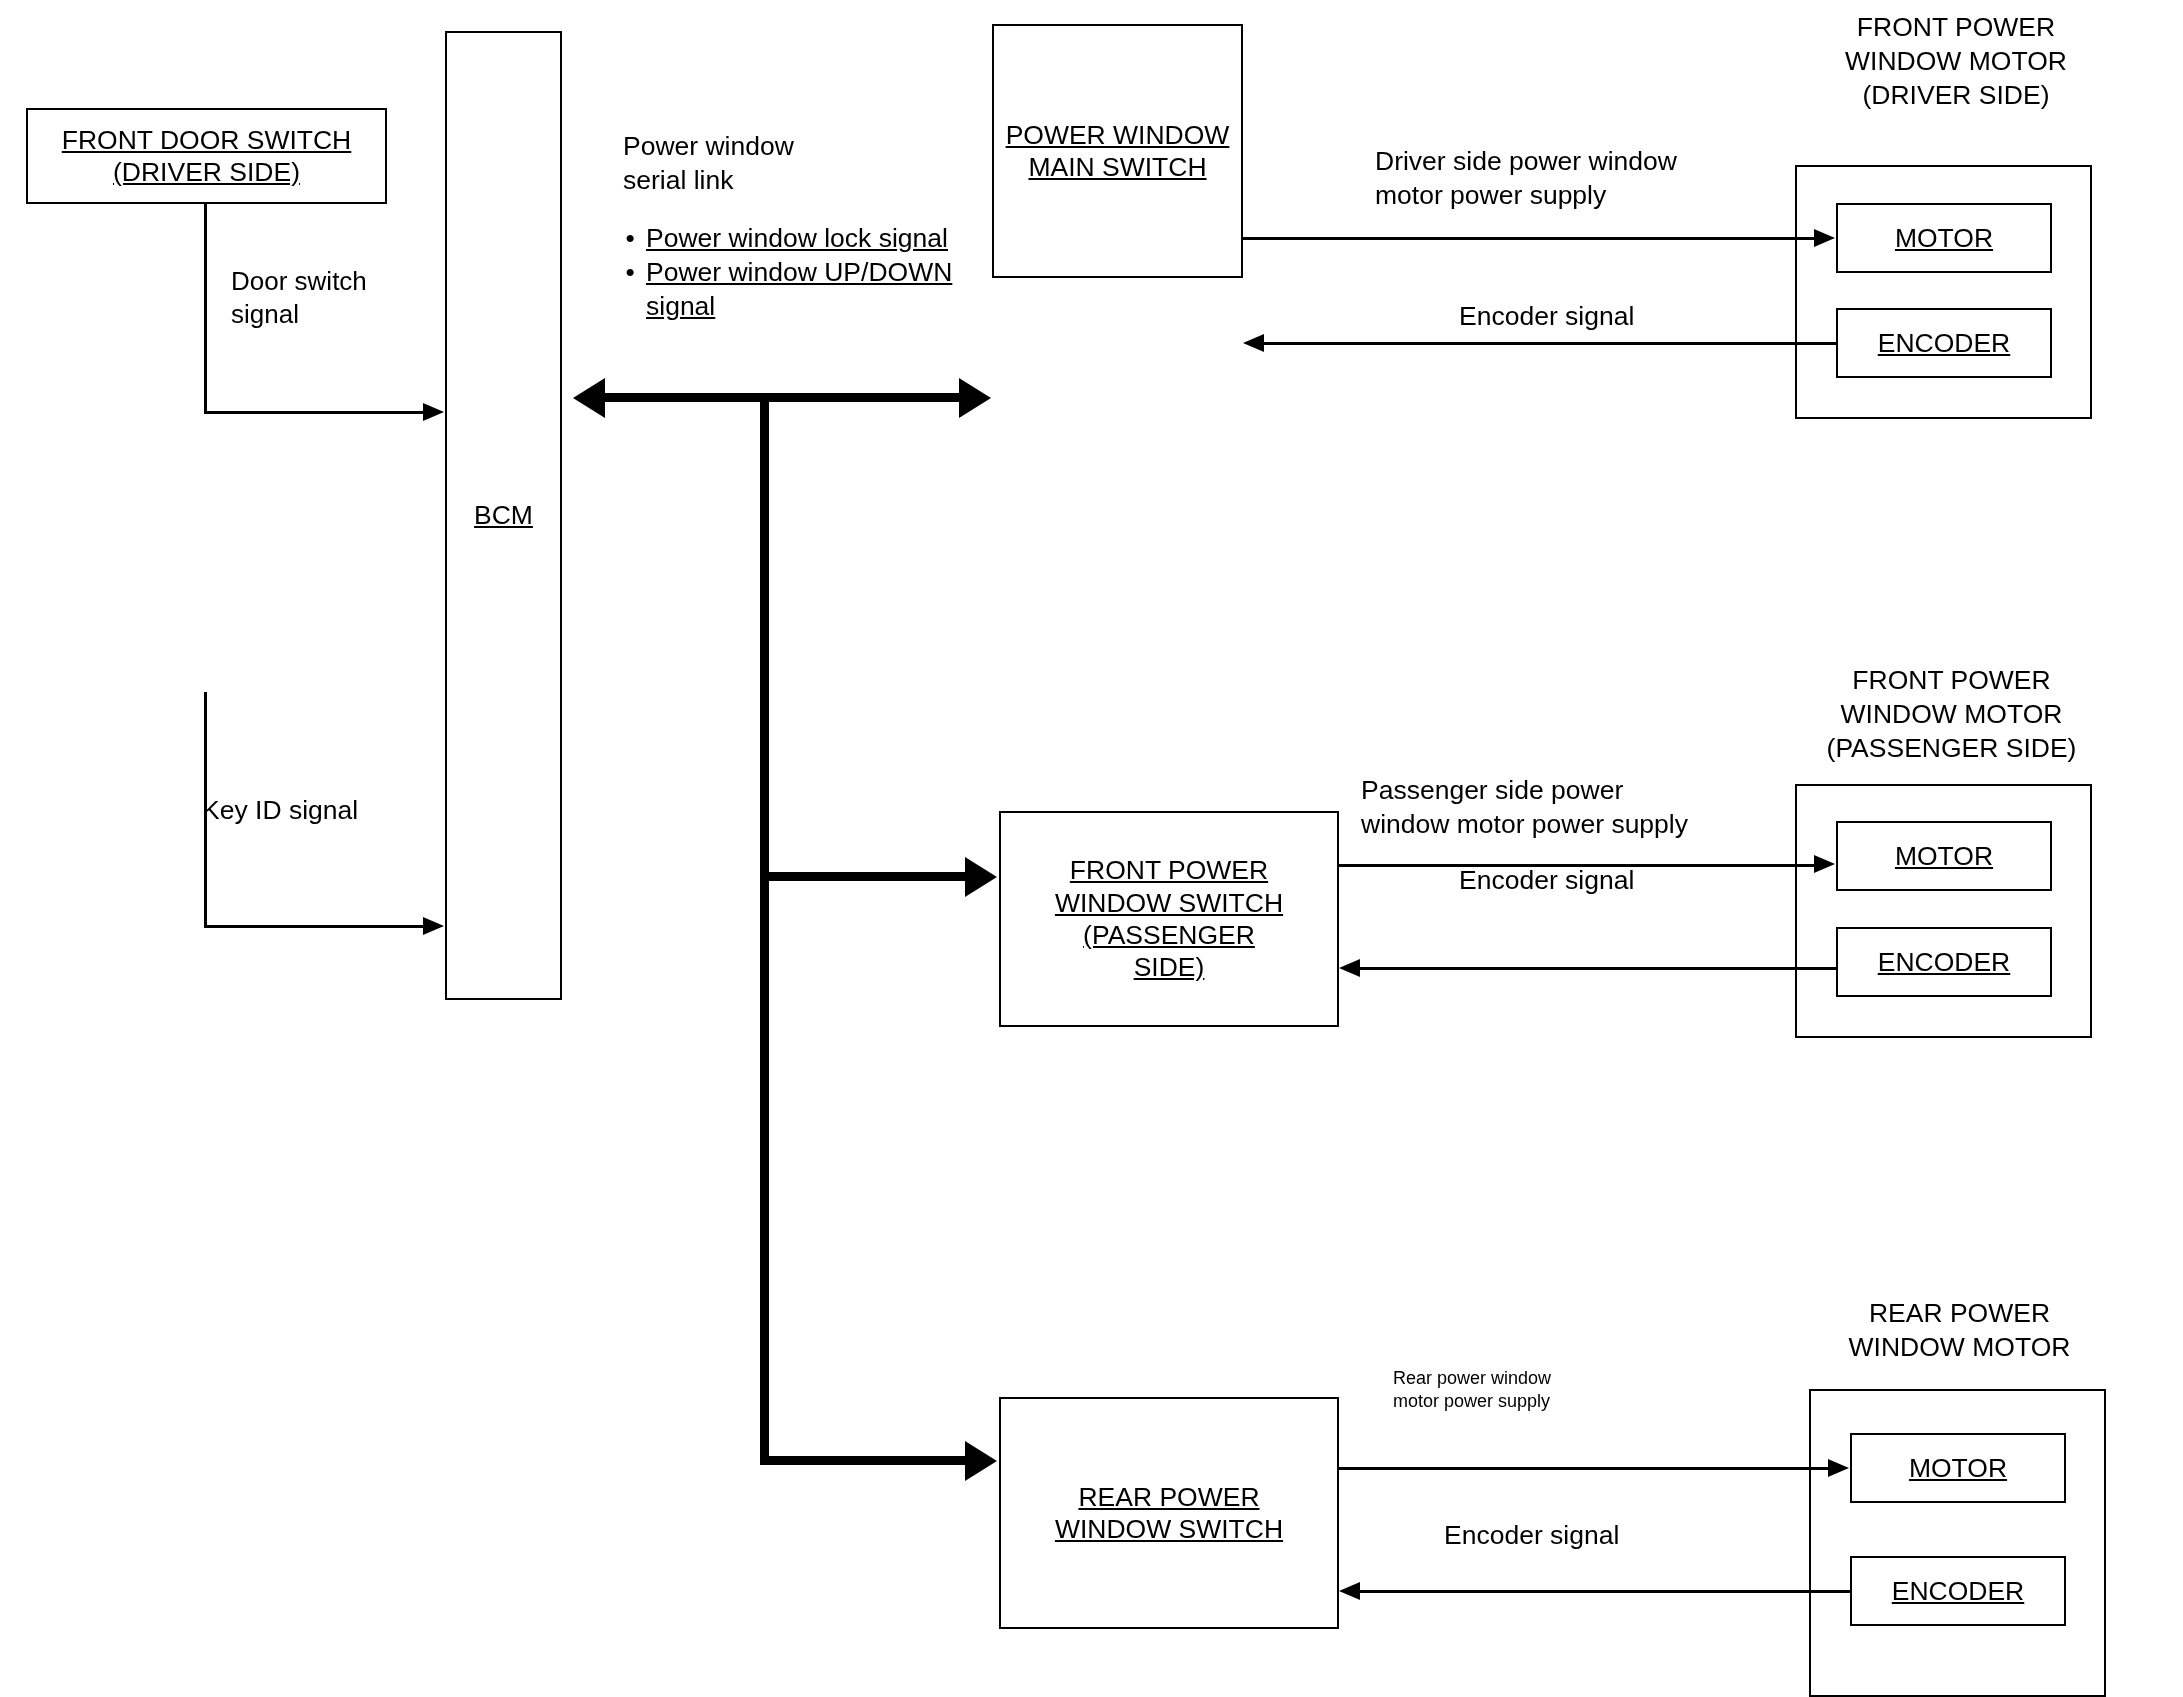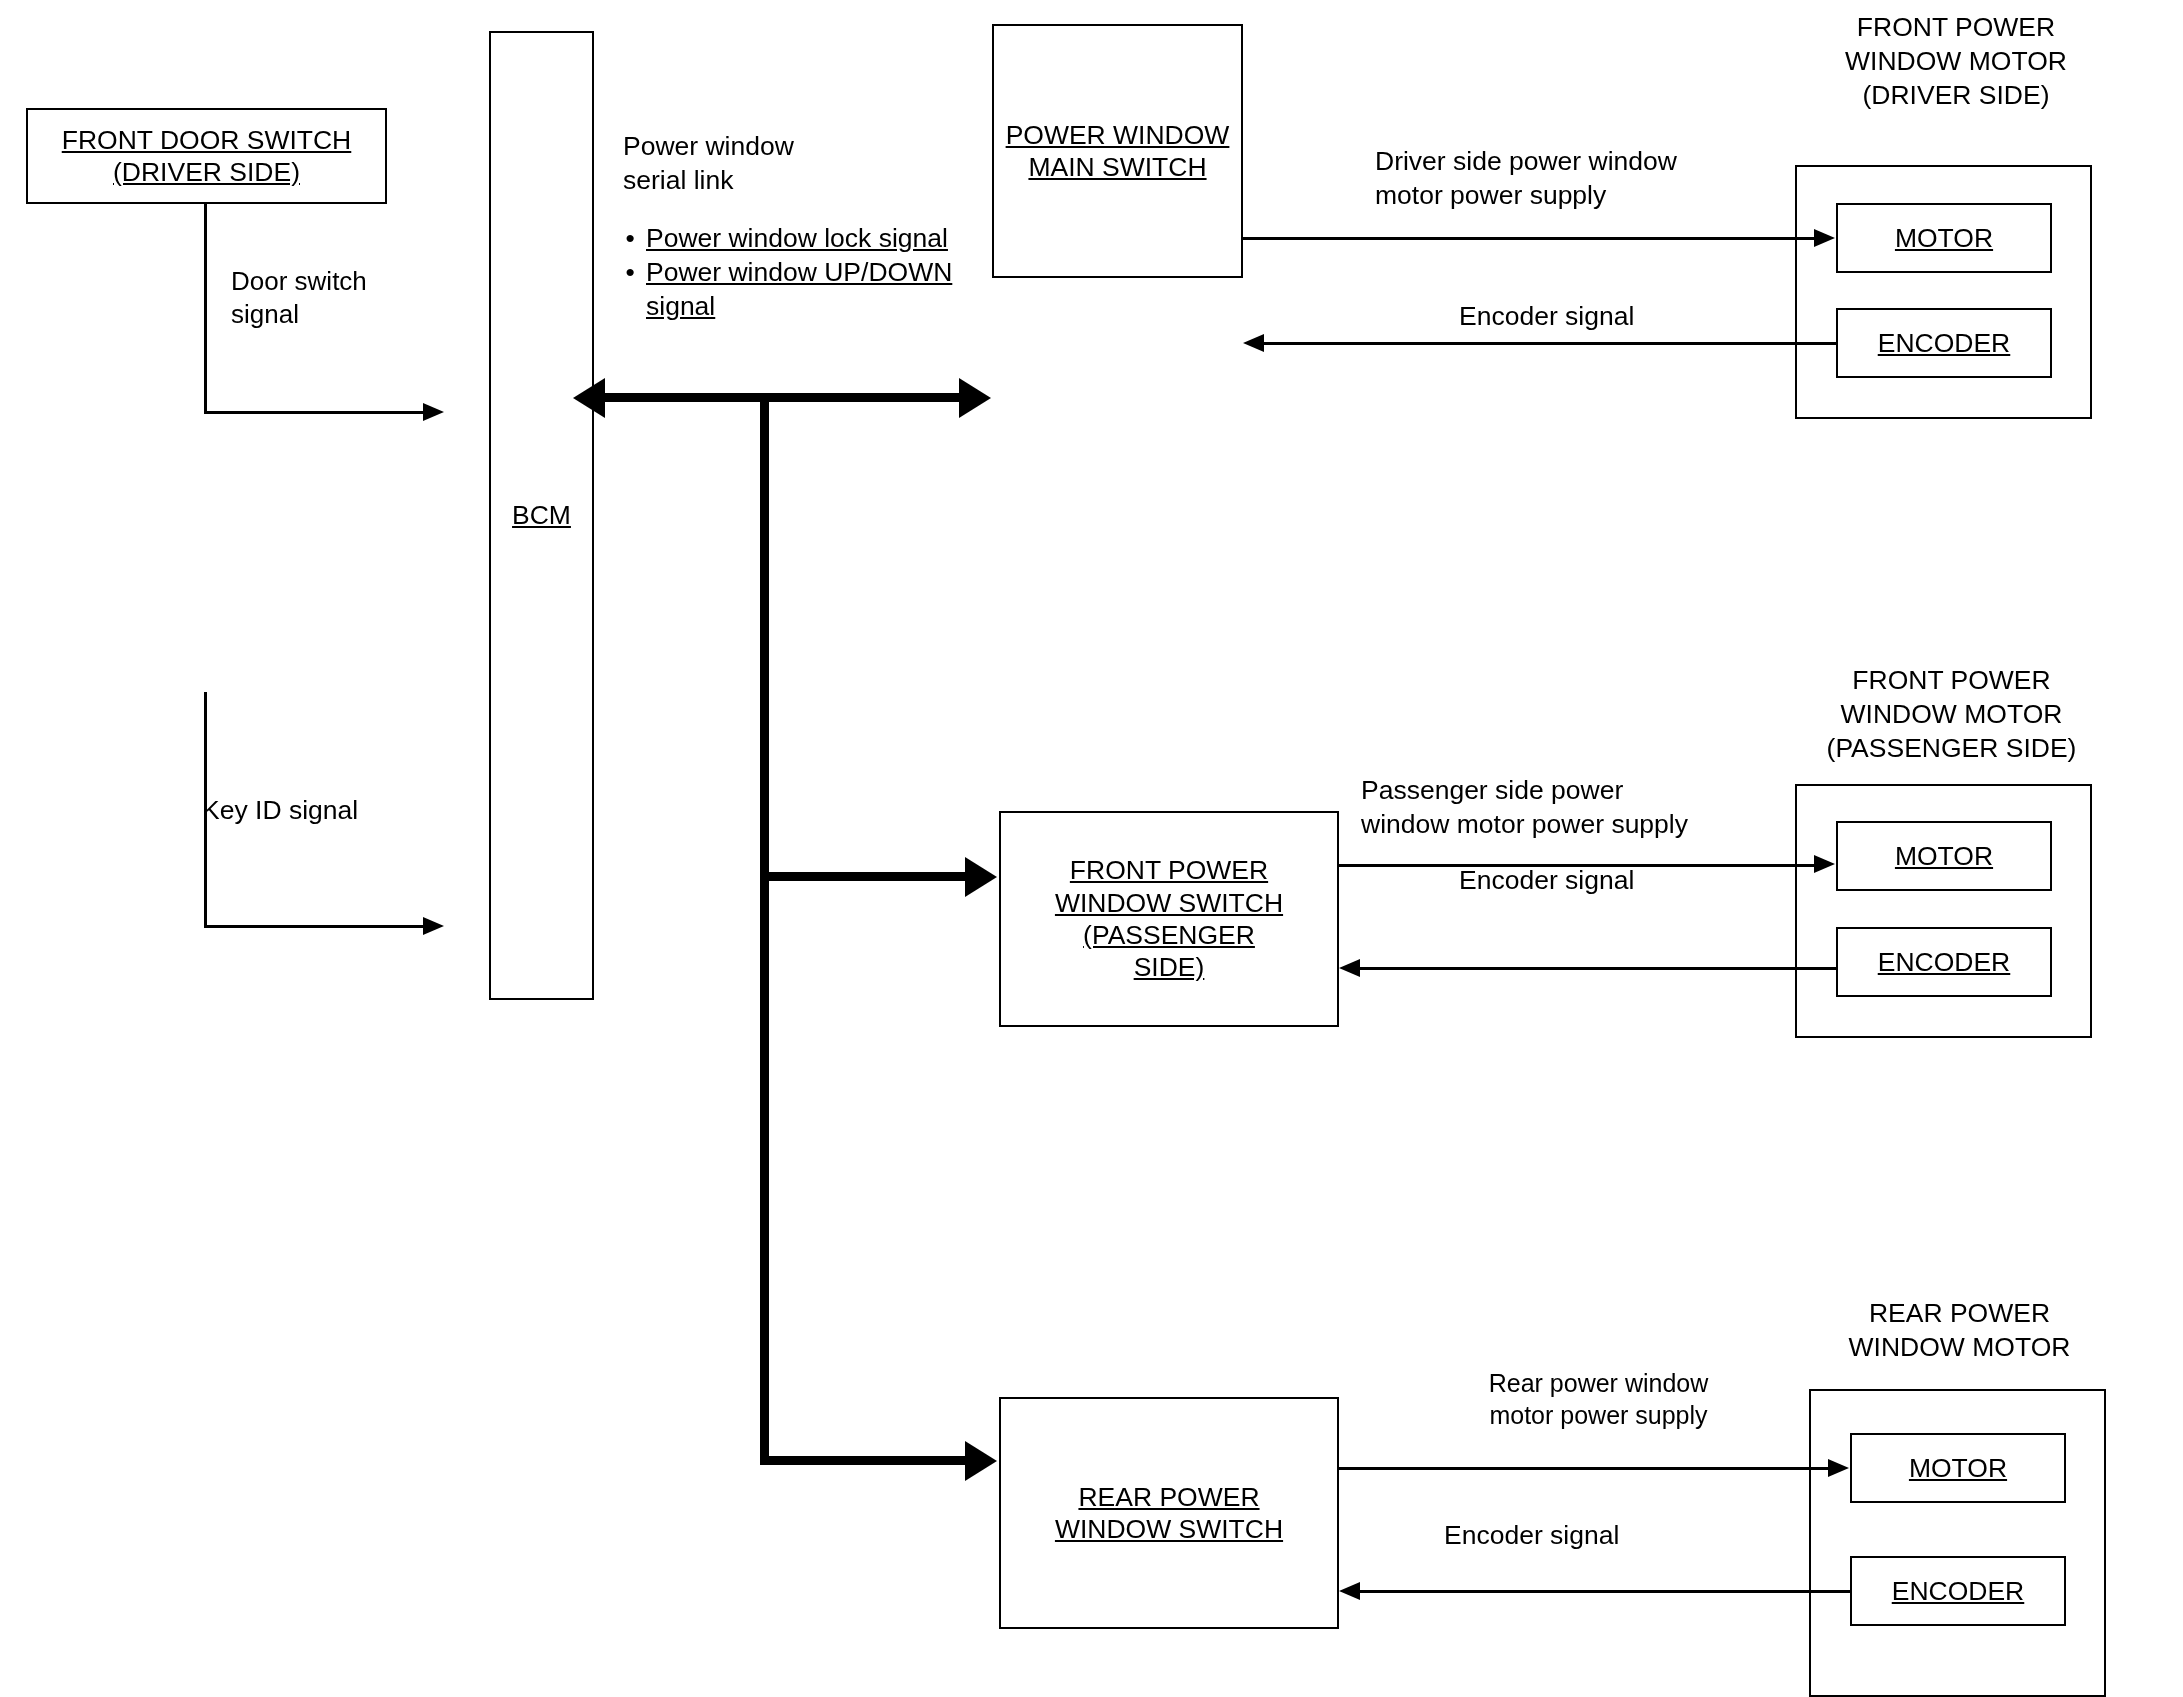--- a/index.html
+++ b/index.html
@@ -98,21 +98,21 @@
   <div class="hline" style="left:204px;top:411px;width:219px;"></div>
   <div class="arrow-r" style="left:423px;top:403px;"></div>
   <div class="freetext t-left" style="left:215px;top:265px;width:227px;font-size:26px;margin-left:16px;">Door switch
 signal</div>
 
   <div class="vline" style="left:204px;top:692px;height:236px;"></div>
   <div class="hline" style="left:204px;top:925px;width:219px;"></div>
   <div class="arrow-r" style="left:423px;top:917px;"></div>
   <div class="freetext t-left" style="left:202px;top:794px;width:254px;font-size:26.5px;">Key ID signal</div>
 
-  <div class="box" style="left:445px;top:31px;width:105px;height:969px;font-size:26.5px;margin-left:44px;">
+  <div class="box" style="left:445px;top:31px;width:117px;height:969px;font-size:26.5px;">
     <span class="box-label">BCM</span>
   </div>
 
   <div class="freetext t-left" style="left:623px;top:130px;width:335px;font-size:26.5px;">Power window
 serial link</div>
 
   <div class="bullets" style="left:623px;top:222px;width:346px;font-size:26.5px;">
     <ul>
       <li>Power window
 lock signal</li>
@@ -196,21 +196,21 @@
 WINDOW MOTOR</div>
 
   <div class="box" style="left:1809px;top:1389px;width:297px;height:308px;"></div>
   <div class="box" style="left:1850px;top:1433px;width:216px;height:70px;font-size:26.5px;">
     <span class="box-label">MOTOR</span>
   </div>
   <div class="box" style="left:1850px;top:1556px;width:216px;height:70px;font-size:26.5px;">
     <span class="box-label">ENCODER</span>
   </div>
 
-  <div class="freetext t-left" style="left:1393px;top:1367px;width:411px;font-size:25px;text-align:center;">Rear power window
+  <div class="freetext t-left" style="left:1393px;top:1367px;width:411px;font-size:18px;">Rear power window
 motor power supply</div>
   <div class="hline" style="left:1339px;top:1467px;width:491px;"></div>
   <div class="arrow-r" style="left:1828px;top:1459px;"></div>
 
   <div class="freetext t-left" style="left:1444px;top:1519px;width:281px;font-size:26.5px;">Encoder signal</div>
   <div class="hline" style="left:1360px;top:1590px;width:491px;"></div>
   <div class="arrow-l" style="left:1339px;top:1582px;"></div>
 
 </div>
 

